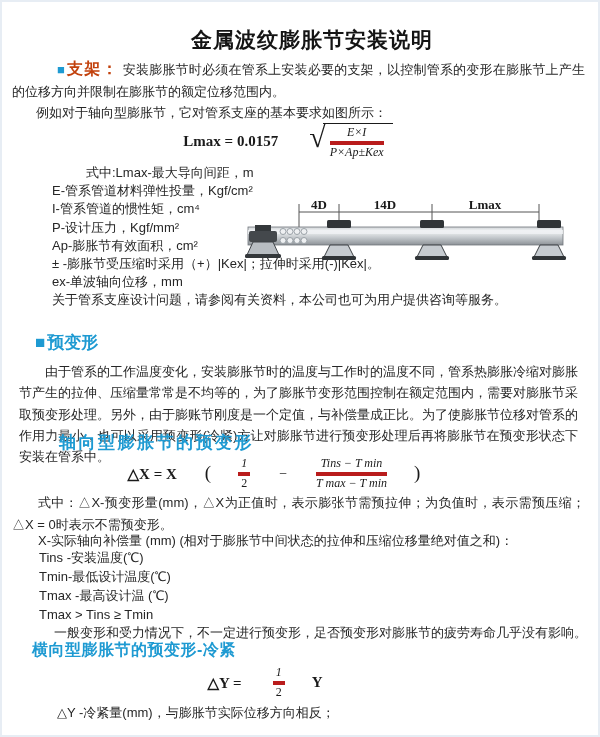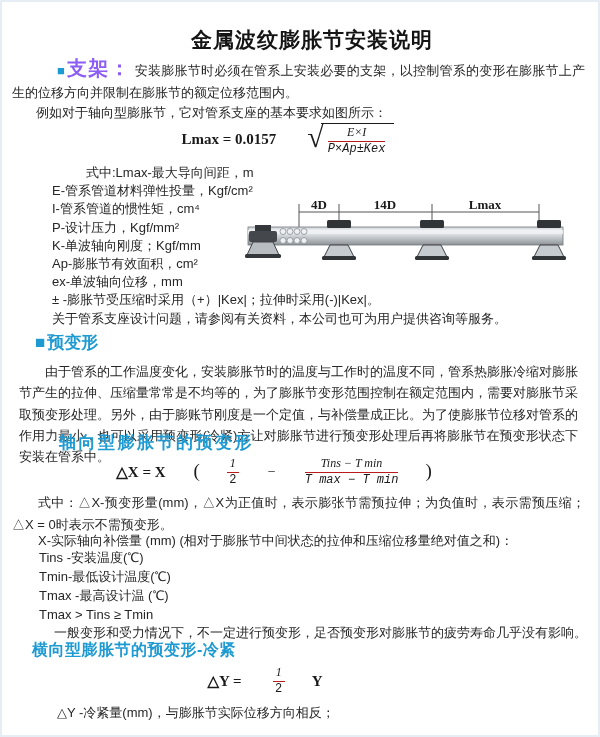--- a/index.html
+++ b/index.html
@@ -8,37 +8,37 @@
     box-sizing:border-box;border:2px solid #e7edf4;overflow:hidden;
     font-family:"Liberation Sans",sans-serif;color:#262626;
   }
   .abs{position:absolute;}
   .title{
     top:12px;left:0;width:100%;text-align:center;margin:12px;
     font-size:21px;font-weight:700;letter-spacing:1px;color:#141414;
   }
   .accent{color:#1e9ad2;}
   .marker{color:#1e9ad2;font-style:normal;margin-right:2px;}
-  .sec-label{color:#8b5cf6;font-weight:700;font-size:20px;letter-spacing:1px;margin-right:4px;}
+  .sec-label{color:#c2410c;font-weight:700;font-size:16px;letter-spacing:1px;margin-right:4px;}
   .body-txt{font-size:13px;font-weight:500;line-height:21.5px;}
   .p-support{top:56px;left:10px;right:13px;text-align:justify;text-indent:45px;margin:0;}
   .p-example{top:100px;left:34px;margin:0;}
   .def-list{top:162px;left:36px;}
   .def-item{height:18.2px;line-height:18.2px;white-space:nowrap;font-size:13px;font-weight:500;margin-left:48px;}
   .def-item.indent{margin-left:14px;}
   
   .formula{font-family:"Liberation Serif",serif;color:#1a1a1a;display:flex;align-items:center;justify-content:center;gap:24px;}
   .f-bold{font-weight:700;font-size:15px;}
   .f-lmax{top:121px;left:0;width:572px;}
   .sqrt{display:inline-flex;align-items:flex-start;margin-left:7px;}
   .radical{font-size:30px;line-height:26px;font-weight:400;margin-right:-3px;transform:translateY(1px);}
   .radicand{display:inline-block;border-top:1.5px solid #1a1a1a;padding:2px 6px 0 4px;}
   .frac{display:inline-flex;flex-direction:column;text-align:center;font-size:12px;line-height:1.15;vertical-align:middle;margin:0 3px;}
-  .frac .num{border-bottom:1px solid #b91c1c;padding:0 3px 1px;font-style:italic;}
-  .frac .den{padding-top:1px;font-family:Liberation Mono, monospace;}
+  .frac .num{border-bottom:4px solid #b91c1c;padding:0 3px 1px;font-style:italic;}
+  .frac .den{padding-top:1px;}
   .it{font-style:italic;}
   .paren{font-size:19px;font-weight:500;transform:translateY(-1px);}
   .op{font-size:14px;margin:0 2px;}
   .f-dx{top:455px;left:8px;width:528px;}
   .f-dy{top:664px;left:0;width:530px;}
   .f-dy .f-bold,.f-dx .f-bold{margin-right:4px;}
   
   .h-preform{top:329px;left:33px;font-size:17px;font-weight:700;margin:0;}
   .h-sub{font-weight:700;margin:0;}
   .h-axial{top:429px;left:57px;font-size:17px;letter-spacing:2.5px;text-align:center;}
@@ -75,24 +75,23 @@
         </span>
       </span>
     </span>
   </div>
 
   <div class="abs def-list">
     <div class="def-item">式中:Lmax-最大导向间距，m</div>
     <div class="def-item indent">E-管系管道材料弹性投量，Kgf/cm²</div>
     <div class="def-item indent">I-管系管道的惯性矩，cm⁴</div>
     <div class="def-item indent">P-设计压力，Kgf/mm²</div>
-    <div class="def-item indent">K-单波轴向刚度；Kgf/mm</div>
     <div class="def-item indent">Ap-膨胀节有效面积，cm²</div>
+    <div class="def-item indent">± -膨胀节受压缩时采用（+）|Kex|；拉伸时采用(-)|Kex|。</div>
     <div class="def-item indent">ex-单波轴向位移，mm</div>
-    <div class="def-item indent">± -膨胀节受压缩时采用（+）|Kex|；拉伸时采用(-)|Kex|。</div>
     <div class="def-item indent">关于管系支座设计问题，请参阅有关资料，本公司也可为用户提供咨询等服务。</div>
   </div>
 
   <svg class="abs diagram" viewBox="0 0 355 76" width="355" height="76">
     <defs>
       <linearGradient id="pipeG" x1="0" y1="0" x2="0" y2="1">
         <stop offset="0" stop-color="#cdd1d5"></stop>
         <stop offset="0.22" stop-color="#f3f5f6"></stop>
         <stop offset="0.6" stop-color="#c2c7cb"></stop>
         <stop offset="1" stop-color="#8d9297"></stop>

